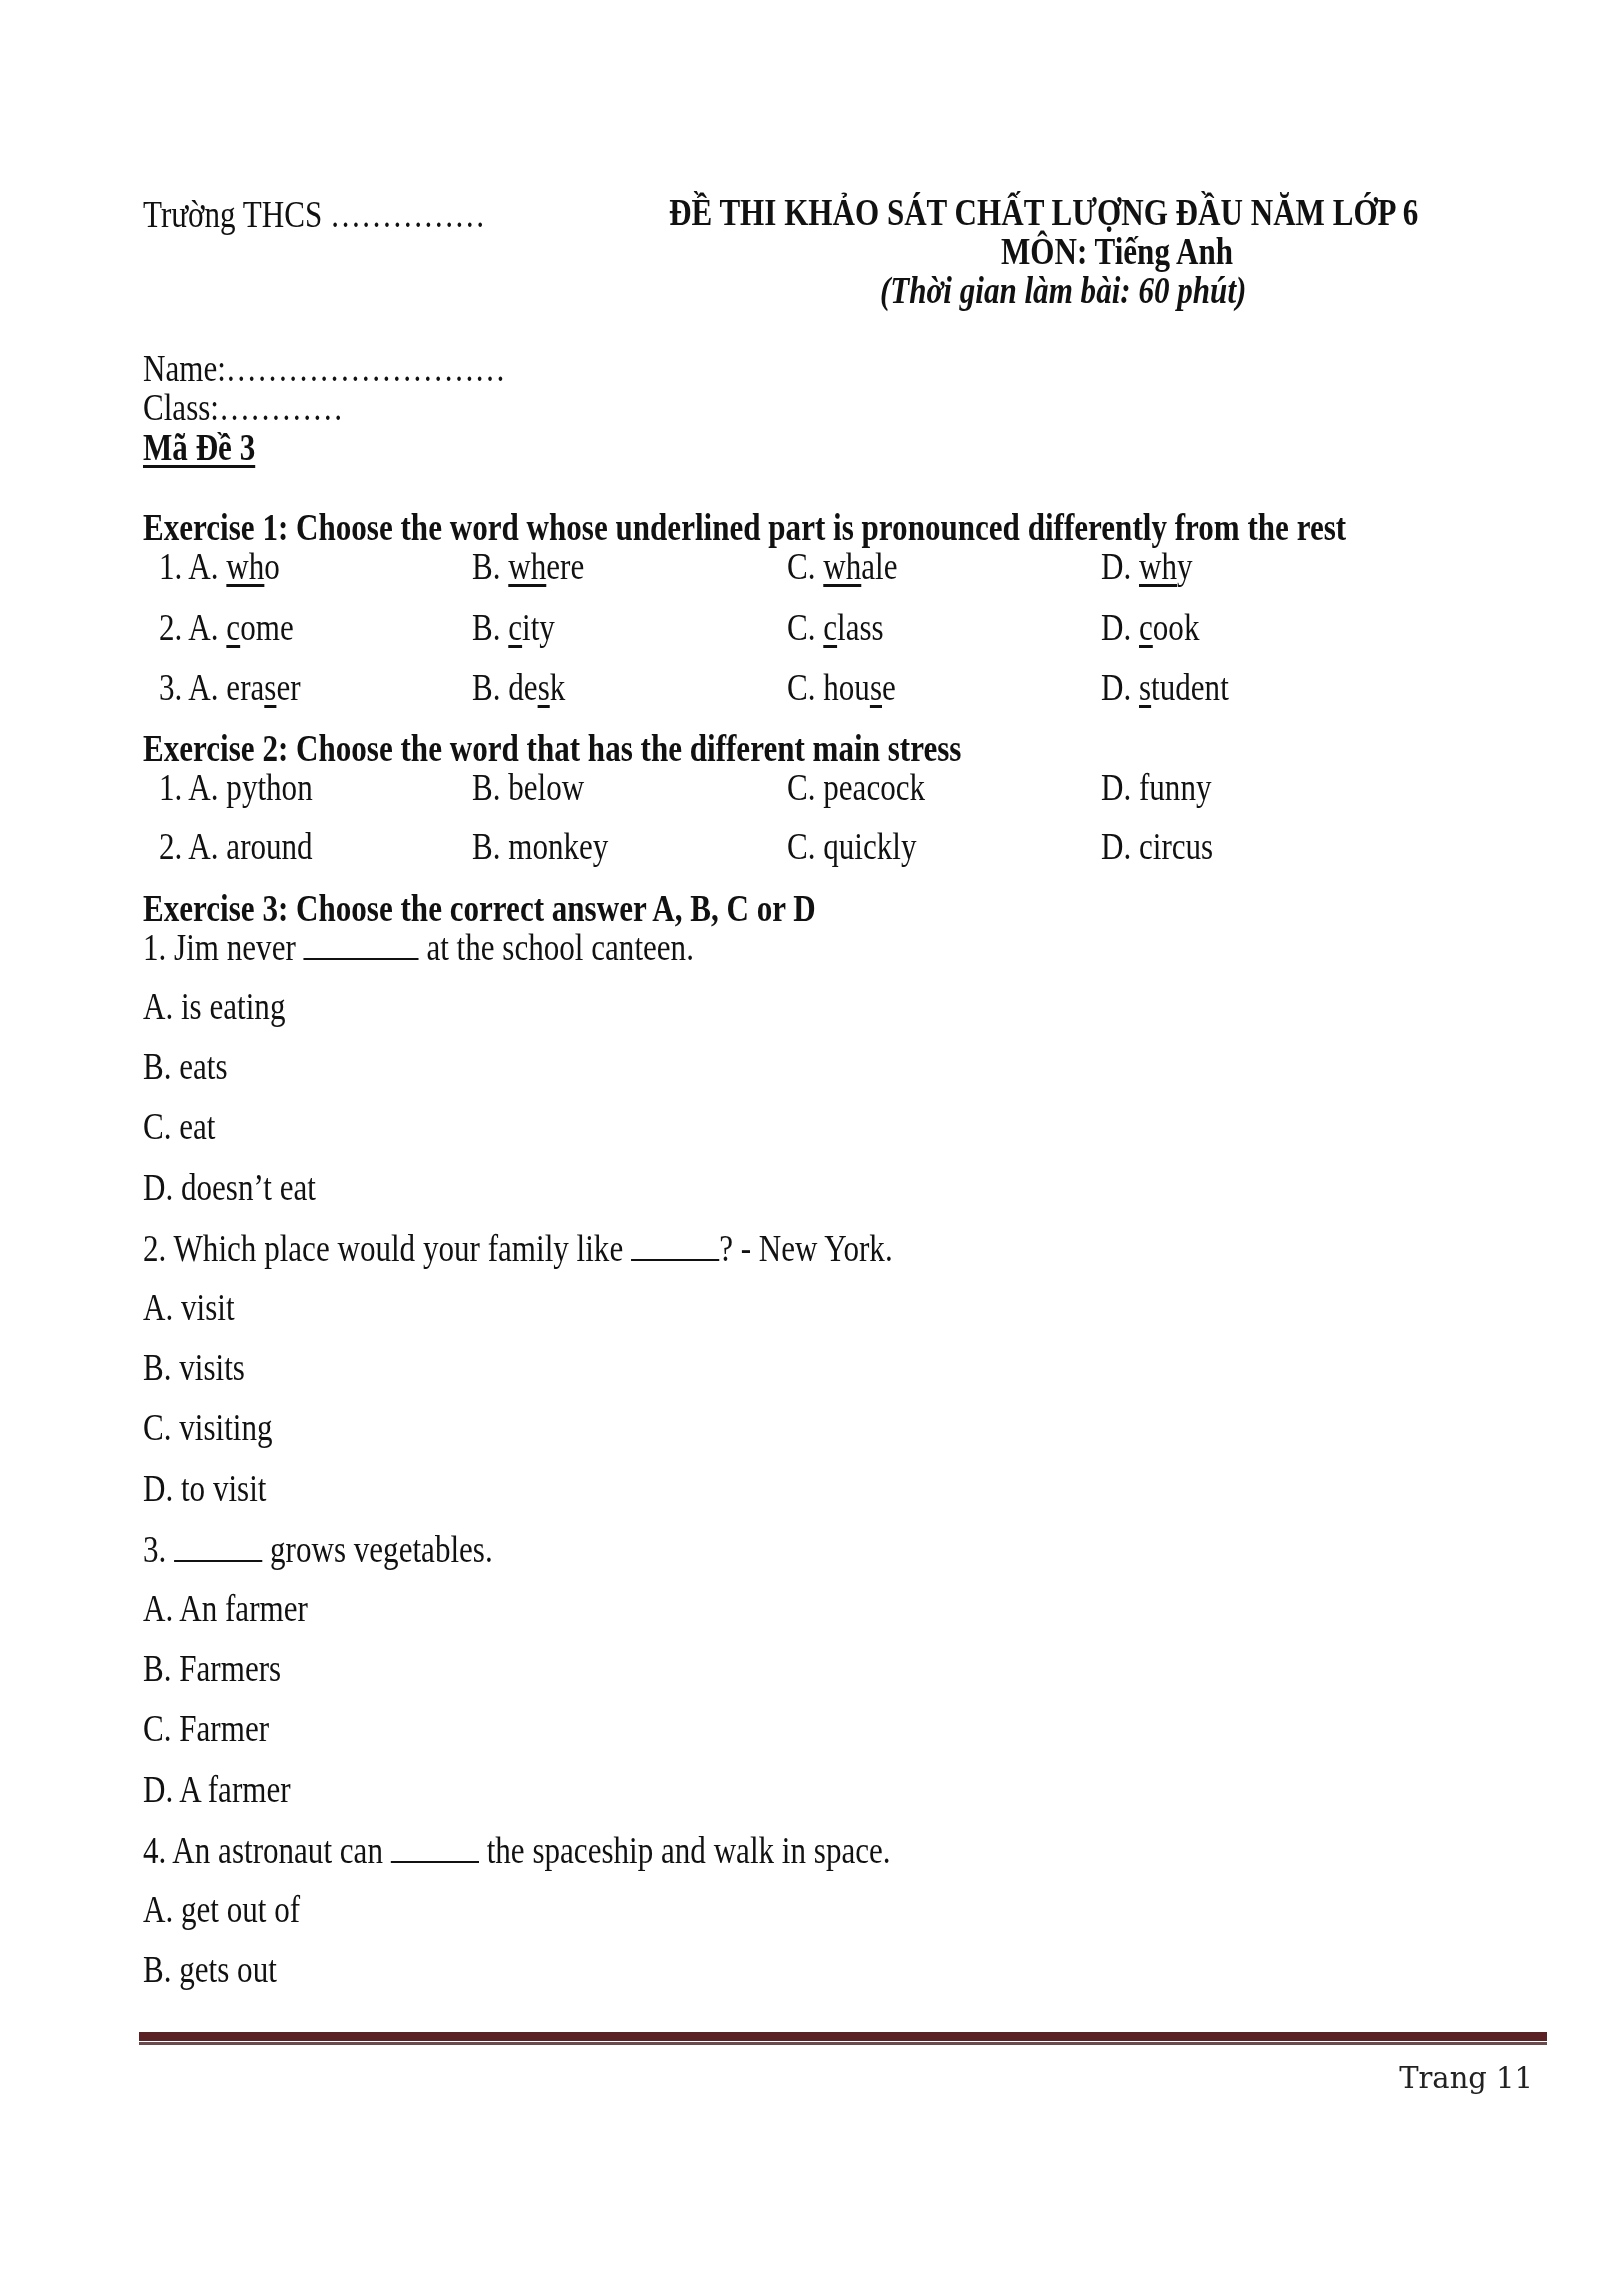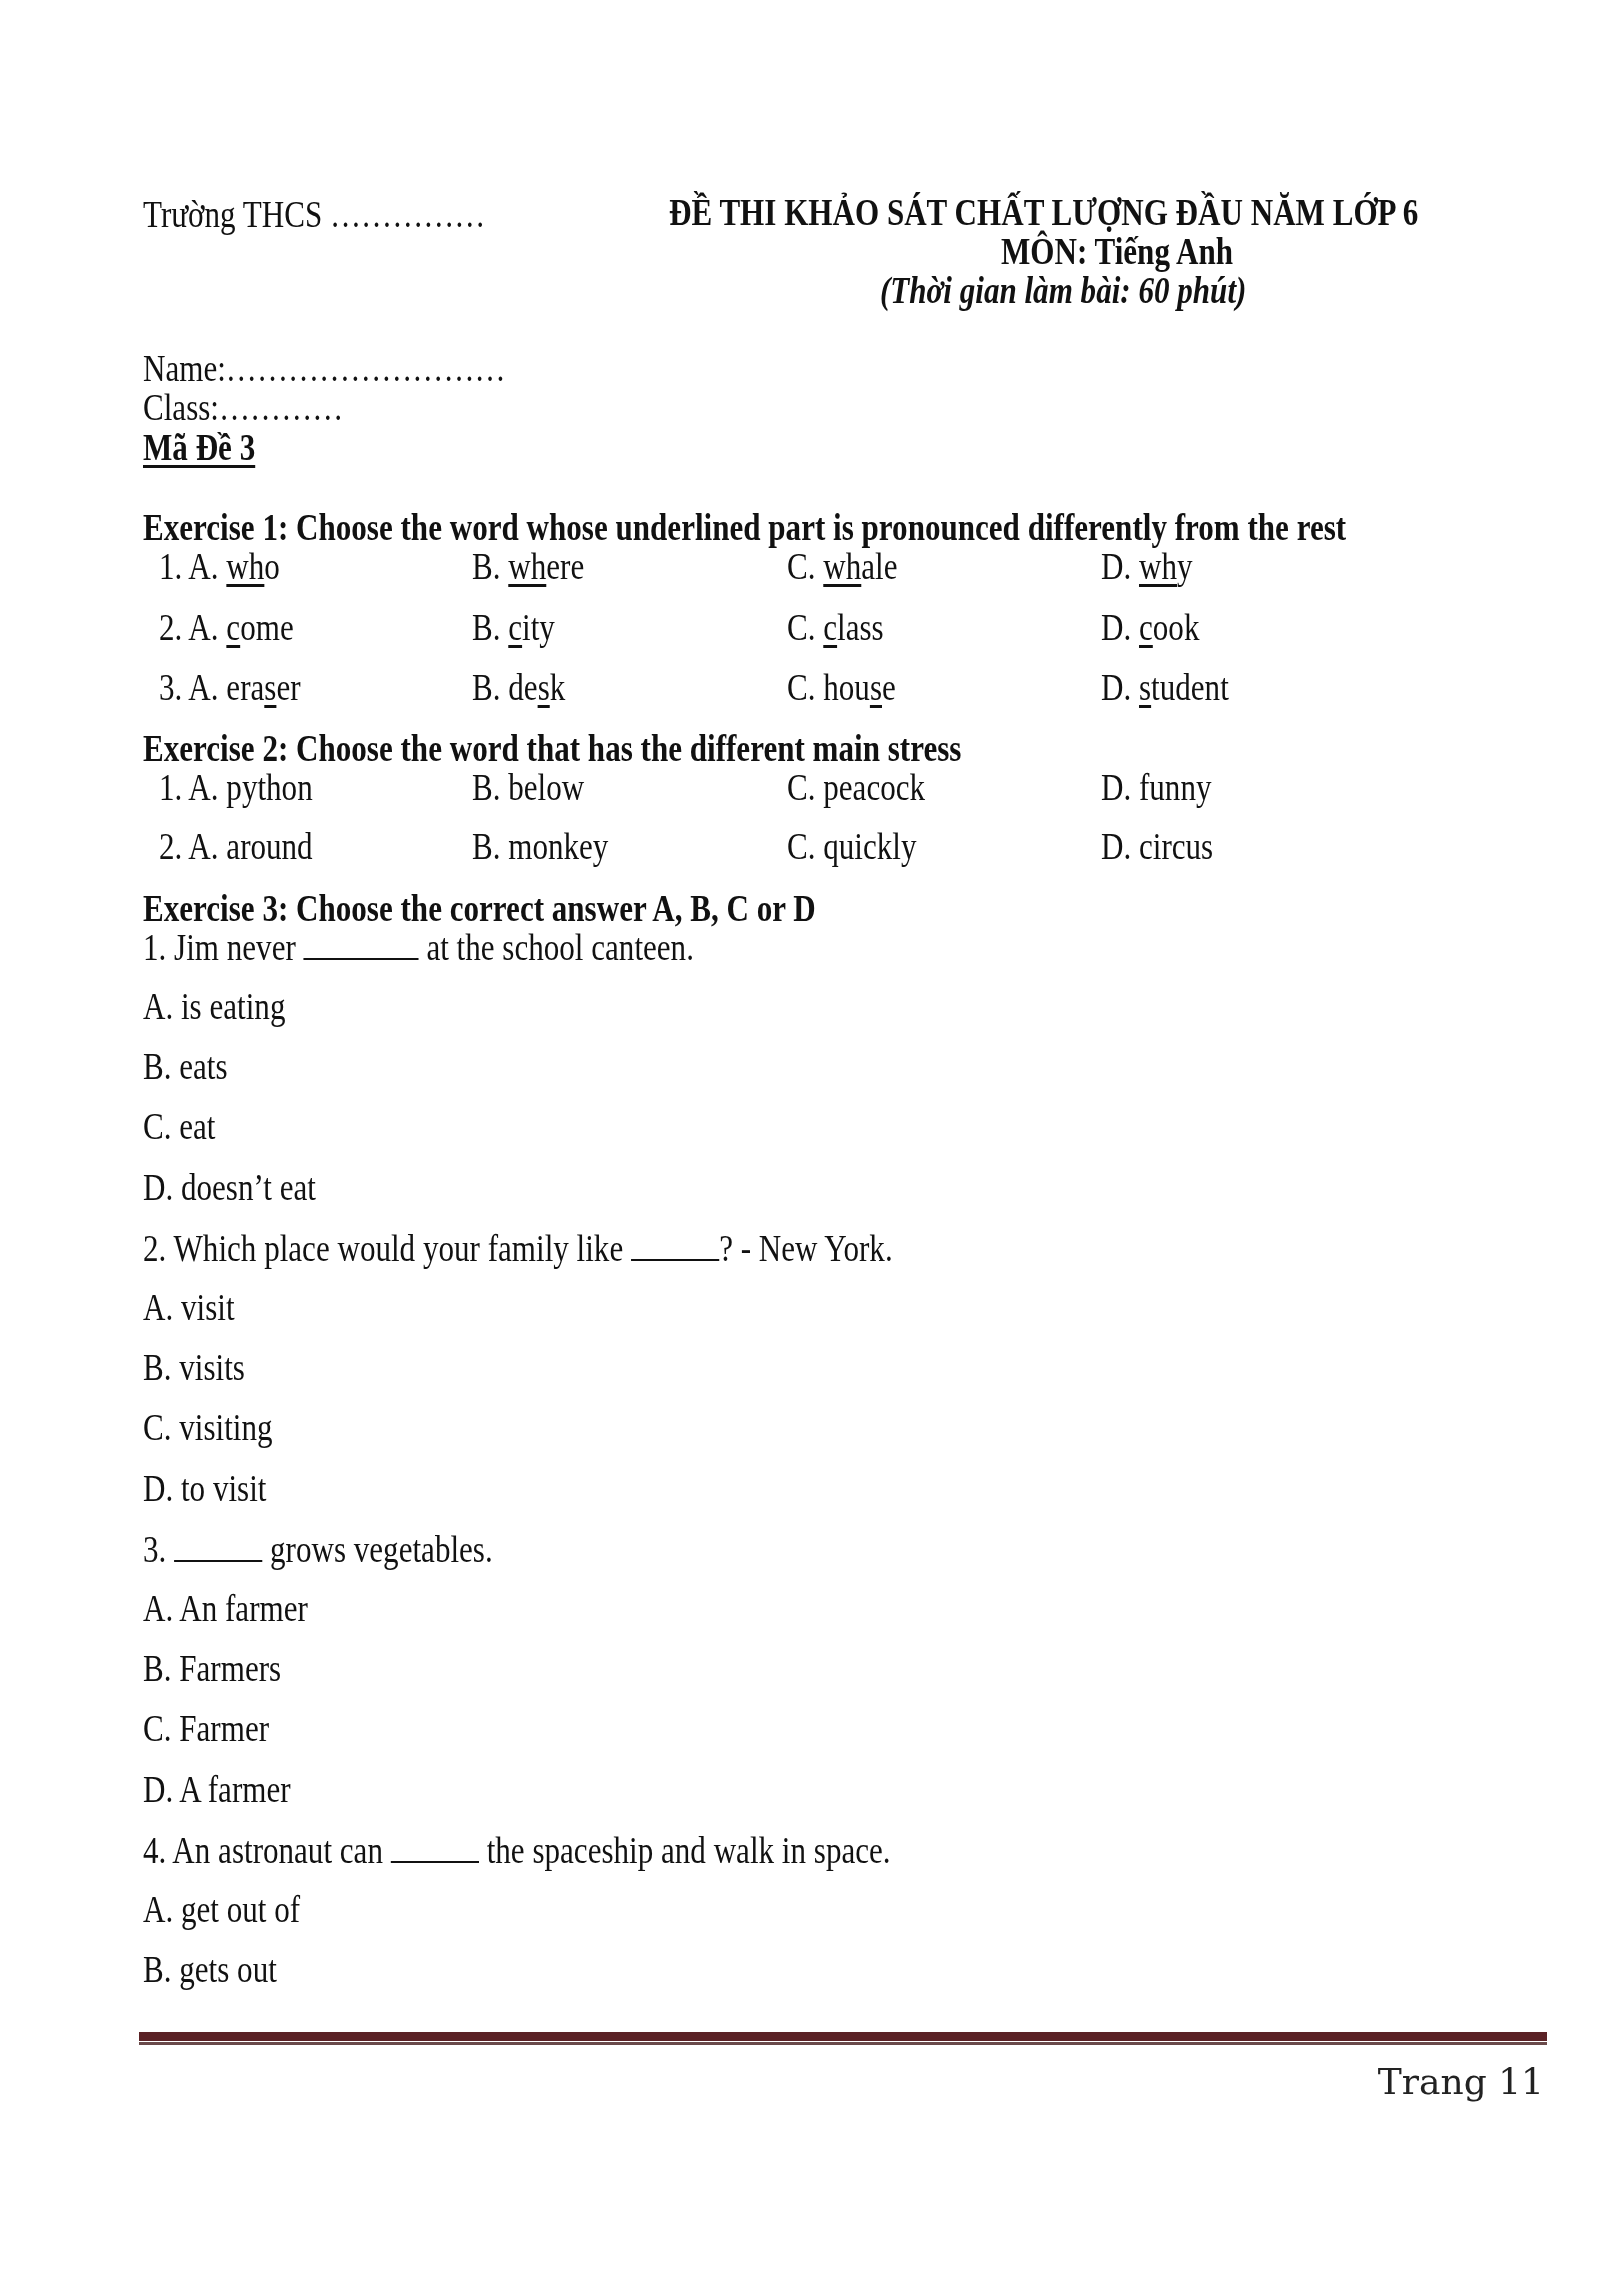--- a/index.html
+++ b/index.html
@@ -7,21 +7,21 @@
          font-family: "Liberation Serif", "DejaVu Serif", serif; color: #111; }
   .ln { position: absolute; white-space: nowrap; font-size: 37px; line-height: 1;
         transform: scaleX(0.84); transform-origin: left top; }
   .b { font-weight: bold; }
   .i { font-style: italic; }
   .u { text-decoration: underline; text-decoration-thickness: 2.6px; text-underline-offset: 5.2px; }
   .opt { position: absolute; white-space: nowrap; font-size: 37px; line-height: 1;
          transform: scaleX(0.84); transform-origin: left top; }
   .footer-thick { position: absolute; left: 139px; width: 1408px; top: 2032px; height: 9.2px; background: #5b2226; }
   .footer-thin { position: absolute; left: 139px; width: 1408px; top: 2042px; height: 2.6px; background: #6a4a4a; }
-  .pagenum { position: absolute; top: 2061px; right: 78px; font-family: "DejaVu Serif", serif; font-size: 36px; color: #222; }
+  .pagenum { position: absolute; top: 2061px; right: 89px; font-family: "DejaVu Serif", serif; font-size: 29px; color: #222; }
   .blank { display: inline-block; border-bottom: 2px solid #111; height: 0.8em; vertical-align: baseline; }
 </style>
 </head>
 <body>
 
 <div class="ln" style="left:143px; top:196px;">Trường THCS ……………</div>
 <div class="ln b" style="left:669px; top:194px;">ĐỀ THI KHẢO SÁT CHẤT LƯỢNG ĐẦU NĂM LỚP 6</div>
 <div class="ln b" style="left:1001px; top:233px;">MÔN: Tiếng Anh</div>
 <div class="ln b i" style="left:880px; top:272px;">(Thời gian làm bài: 60 phút)</div>
 

